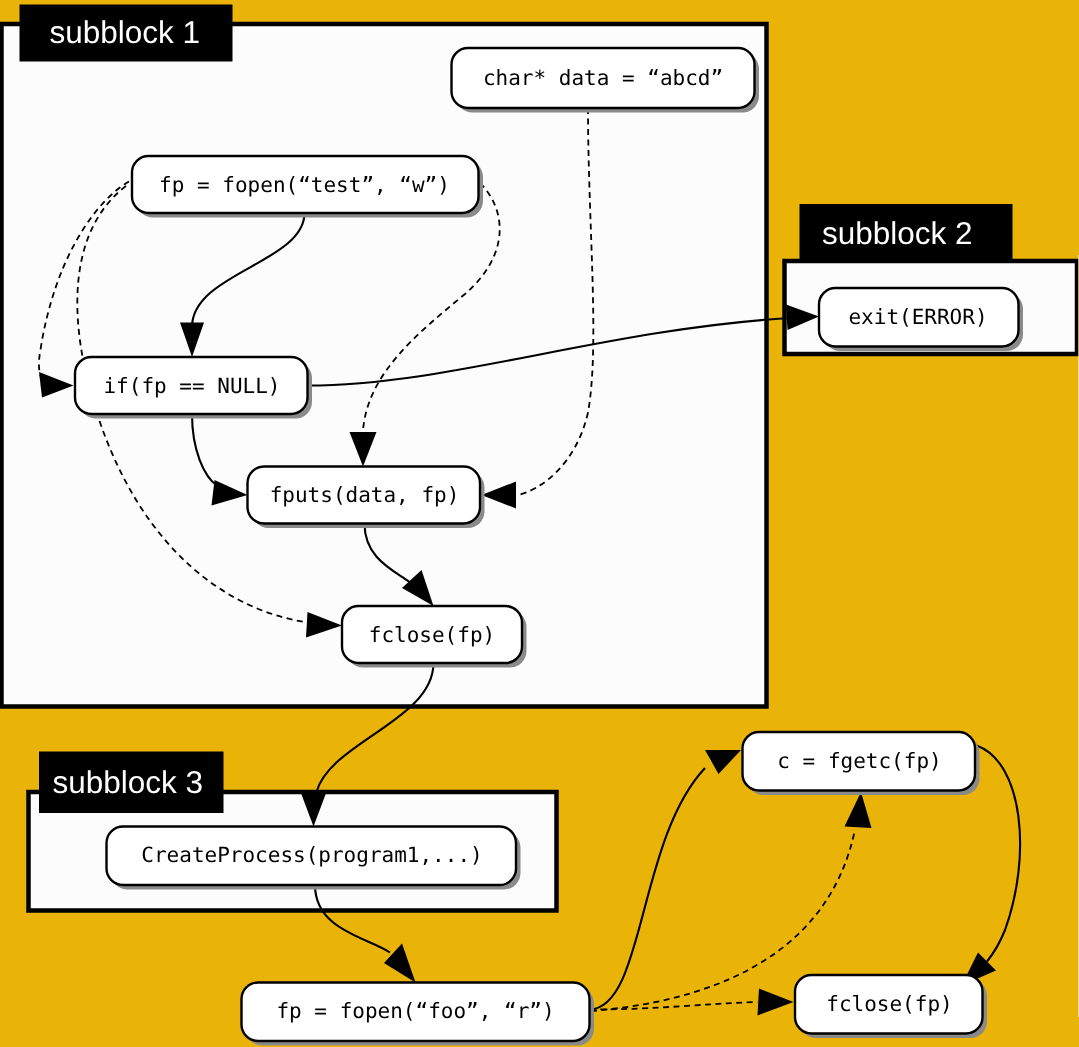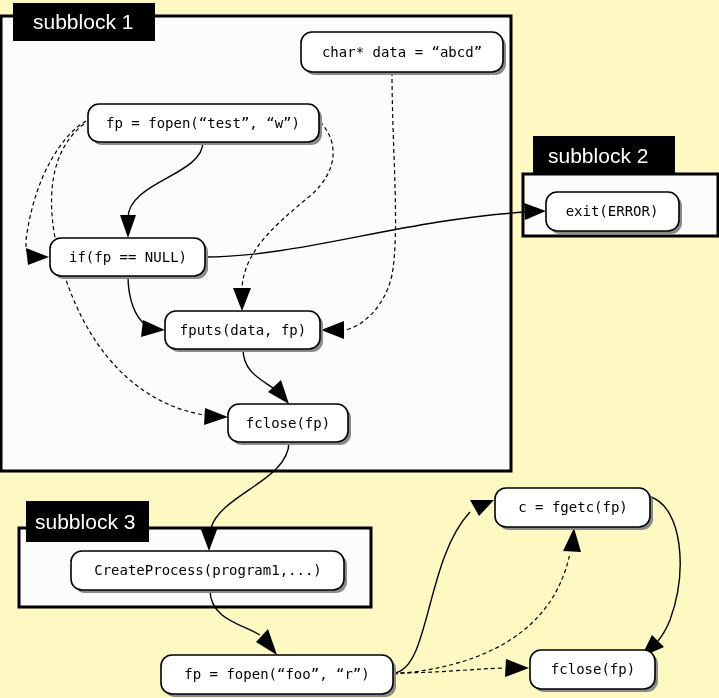--- a/index.html
+++ b/index.html
@@ -1,18 +1,18 @@
 <!DOCTYPE html>
 <html><head>
 <meta charset="utf-8">
 <style>
   html,body{margin:0;padding:0;background:#ffffff;}
   body{width:719px;height:698px;overflow:hidden;
        font-family:"Liberation Sans",sans-serif;}
-  #stage{position:relative;width:719px;height:698px;background:#fef9c3;text-align:right;}
+  #stage{position:relative;width:719px;height:698px;background:#eab308;text-align:right;}
   svg#canvas{position:absolute;left:0;top:0;width:719px;height:698px;}
 
   .sb-frame{fill:#fcfcfc;stroke:#000000;}
   .sb-tab{fill:#000000;}
   .sb-tab-text{fill:#ffffff;font-family:"Liberation Sans",sans-serif;
                font-size:21px;dominant-baseline:middle;}
 
   .node-shadow{fill:#8a8a8a;}
   .node-box{fill:#ffffff;stroke:#000000;stroke-width:1.6;}
   .node-text{font-family:"DejaVu Sans Mono","Liberation Mono",monospace;

